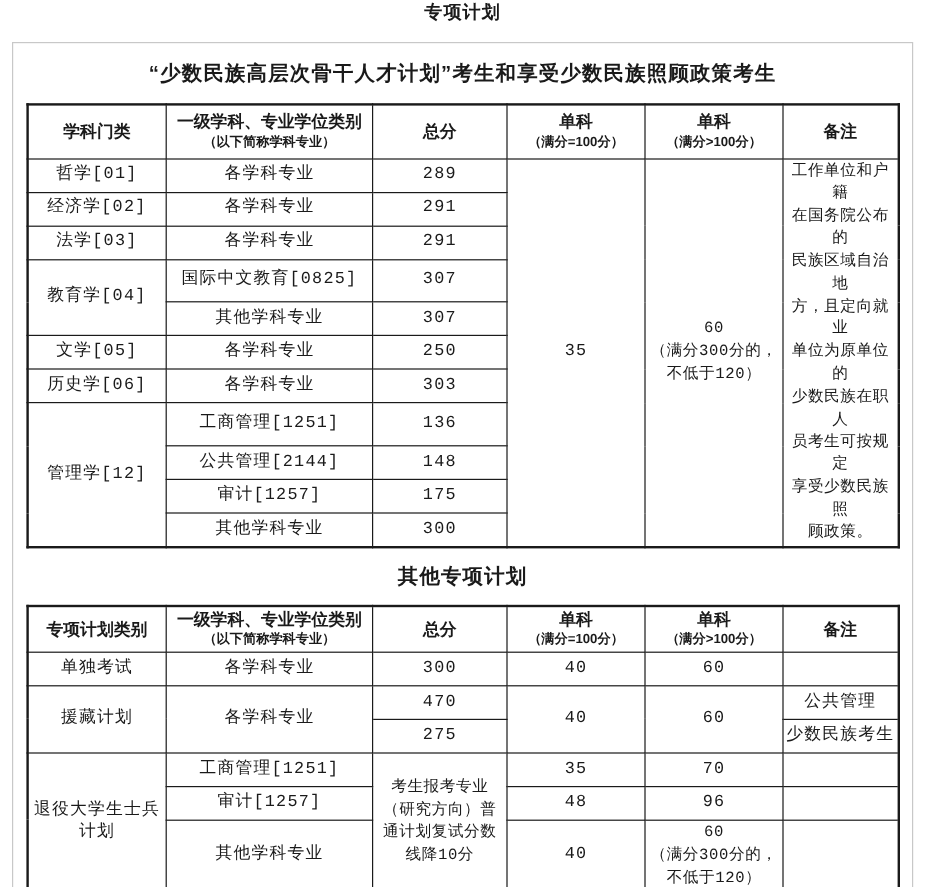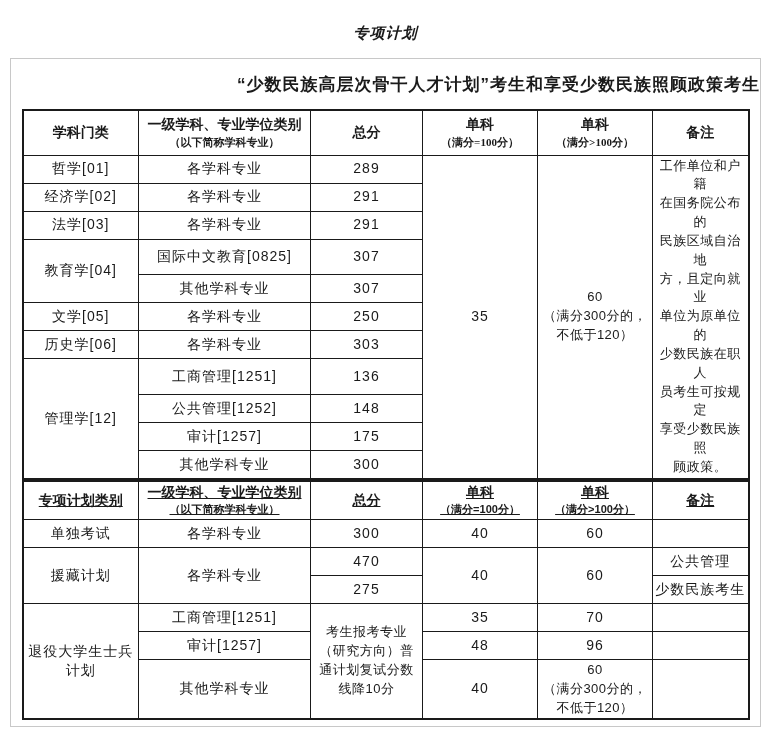--- a/index.html
+++ b/index.html
@@ -3,35 +3,34 @@
 <meta charset="utf-8">
 <style>
   * { margin: 0; padding: 0; box-sizing: border-box; }
   html, body {
     width: 771px;
     background: #ffffff;
     font-family: "Liberation Sans", sans-serif;
     color: #1a1a1a;
   }
   .page-title {
-    padding-top: 24px;
+    padding-top: 1px;
     text-align: center;
     font-size: 15px;
     font-weight: bold;
     letter-spacing: 1px;
-    font-style: italic;
   }
   .frame {
     margin: 15px 10px 6px 10px;
     border: 1px solid #c8c8c8;
     background: #ffffff;
     padding: 14px 0 6px 0;
   }
   .sec-title {
-    text-align: right;
+    text-align: center;
     font-size: 17px;
     font-weight: bold;
     letter-spacing: 1px;
   }
   .sec-title.first { margin-bottom: 13px; }
   .sec-title.second { margin: 12px 0 12px 0; }
   table.score {
     border-collapse: collapse;
     margin: 0 auto;
     table-layout: fixed;
@@ -47,33 +46,33 @@
     overflow: hidden;
   }
   table.score th {
     font-size: 14px;
     font-weight: bold;
     line-height: 1.4;
   }
   table.score th .l2 { font-size: 11px; font-weight: bold; display: block; }
   table.score th .l1 { display: block; }
   table.score td {
-    font-family: Liberation Sans, sans-serif;
+    font-family: Liberation Mono, monospace;
     font-size: 14px;
     letter-spacing: 1px;
     line-height: 1.4;
     margin-left: 28px;
   }
   table.score td.small {
     font-size: 13px;
     letter-spacing: 0.5px;
     line-height: 1.45;
   }
-  tr.hrow1 { height: 45px; font-family: Liberation Serif, serif; }
-  tr.hrow2 { height: 26px; text-decoration: underline; }
+  tr.hrow1 { height: 45px; }
+  tr.hrow2 { height: 26px; }
   tr.r { height: 28px; }
   tr.r-tall { height: 52px; }
 </style>
 </head>
 <body>
 
 <div class="page-title">专项计划</div>
 
 <div class="frame">
 
@@ -143,34 +142,35 @@
       <td>历史学[06]</td>
       <td>各学科专业</td>
       <td>303</td>
     </tr>
     <tr class="r">
       <td rowspan="4">管理学[12]</td>
       <td>工商管理[1251]</td>
       <td>136</td>
     </tr>
     <tr class="r">
-      <td>公共管理[1252]</td>
+      <td>公共管理[2144]</td>
       <td>148</td>
     </tr>
     <tr class="r">
       <td>审计[1257]</td>
       <td>175</td>
     </tr>
     <tr class="r">
       <td>其他学科专业</td>
       <td>300</td>
     </tr>
   </tbody>
     </table>
 
+  <div class="sec-title second">其他专项计划</div>
 
   <table class="score">
     <colgroup>
       <col style="width:116px">
         <col style="width:172px">
         <col style="width:112px">
       <col style="width:115px">
         <col style="width:115px">
         <col style="width:96px">
     </colgroup>

